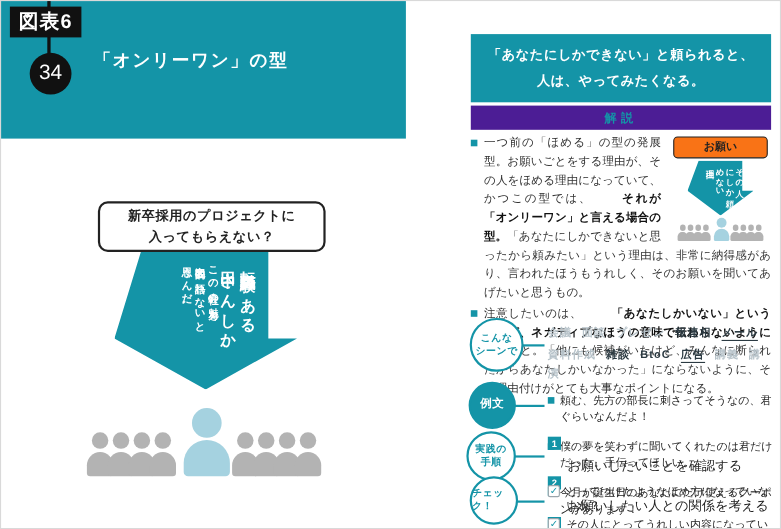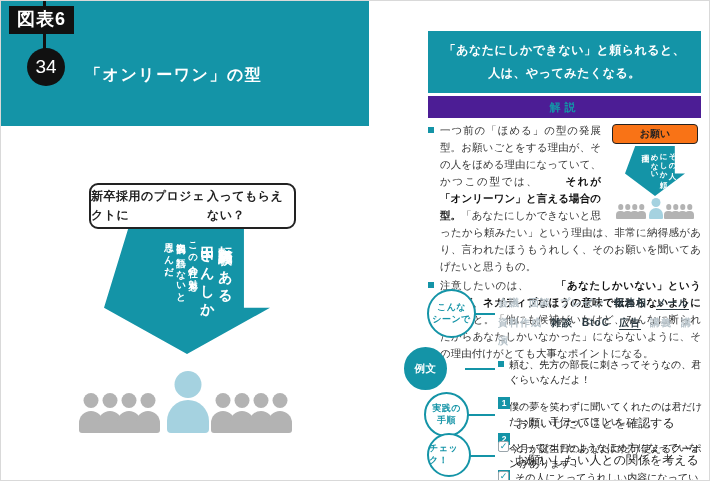--- a/index.html
+++ b/index.html
@@ -15,25 +15,25 @@
   .fig-label{
     position:absolute;left:8px;top:5px;background:#111;color:#fff;
     font-size:18px;font-weight:bold;padding:1px 8px 3px;letter-spacing:1px;z-index:2;
   }
   .num-circle{
     position:absolute;left:26px;top:47px;width:38px;height:38px;border-radius:50%;
     background:#111;color:#fff;font-size:19px;font-weight:normal;
     display:flex;align-items:center;justify-content:center;z-index:2;
   }
   .left-title{
-    position:absolute;left:84px;top:64px;color:#fff;font-size:16px;font-weight:bold;letter-spacing:1.5px;
+    position:absolute;left:84px;top:44px;color:#fff;font-size:16px;font-weight:bold;letter-spacing:1.5px;
   }
   .bubble{
     position:absolute;left:88px;top:182px;width:207px;height:46px;background:#fff;
-    border:2px solid #222;border-radius:9px;display:flex;flex-direction:row;
+    border:2px solid #222;border-radius:9px;display:flex;flex-direction:column;
     align-items:center;justify-content:center;
   }
   .bubble span{font-size:12px;font-weight:bold;color:#222;line-height:1.6;letter-spacing:0.5px;}
   .big-arrow{
     position:absolute;left:103px;top:228px;width:166px;height:125px;background:#1494a7;
     clip-path:polygon(14.5% 0,84.3% 0,84.3% 63%,100% 63%,50% 100%,0 63%,14.5% 0);
   }
   .big-arrow-text{
     position:absolute;left:128px;top:234px;width:106px;height:112px;
     writing-mode:vertical-rl;color:#fff;
@@ -207,21 +207,21 @@
   <div class="connector" style="left:472px;top:312px;width:22px;"></div>
   <div class="abs" style="left:497px;top:289px;width:206px;">
     <div class="tag-row">
       <span class="tag">会議</span><span class="tag">面談</span><span class="tag">プレゼン</span><span class="tag on">報連相</span><span class="tag on u">メール</span>
     </div>
     <div class="tag-row">
       <span class="tag">資料作成</span><span class="tag on">雑談</span><span class="tag on">BtoC</span><span class="tag on u">広告</span><span class="tag">講義</span><span class="tag">講演</span>
     </div>
   </div>
 
-  <div class="badge-circle filled" style="left:403px;top:346px;width:43px;height:43px;">
+  <div class="badge-circle filled" style="left:425px;top:346px;width:43px;height:43px;font-family:Liberation Mono, monospace;">
     <span>例文</span>
   </div>
   <div class="connector" style="left:464px;top:367px;width:30px;"></div>
   <div class="abs" style="left:497px;top:344px;width:207px;">
     <div class="ex-item"><span class="sq"></span><span>頼む、先方の部長に刺さってそうなの、君ぐらいなんだよ！</span></div>
     <div class="ex-item"><span class="sq"></span><span>僕の夢を笑わずに聞いてくれたのは君だけだった。手伝ってほしい。</span></div>
     <div class="ex-item"><span class="sq"></span><span>今月が誕生日のあなたにだけ使えるクーポンがあります！</span></div>
   </div>
 
   <div class="badge-circle" style="left:423px;top:391px;width:45px;height:45px;">

